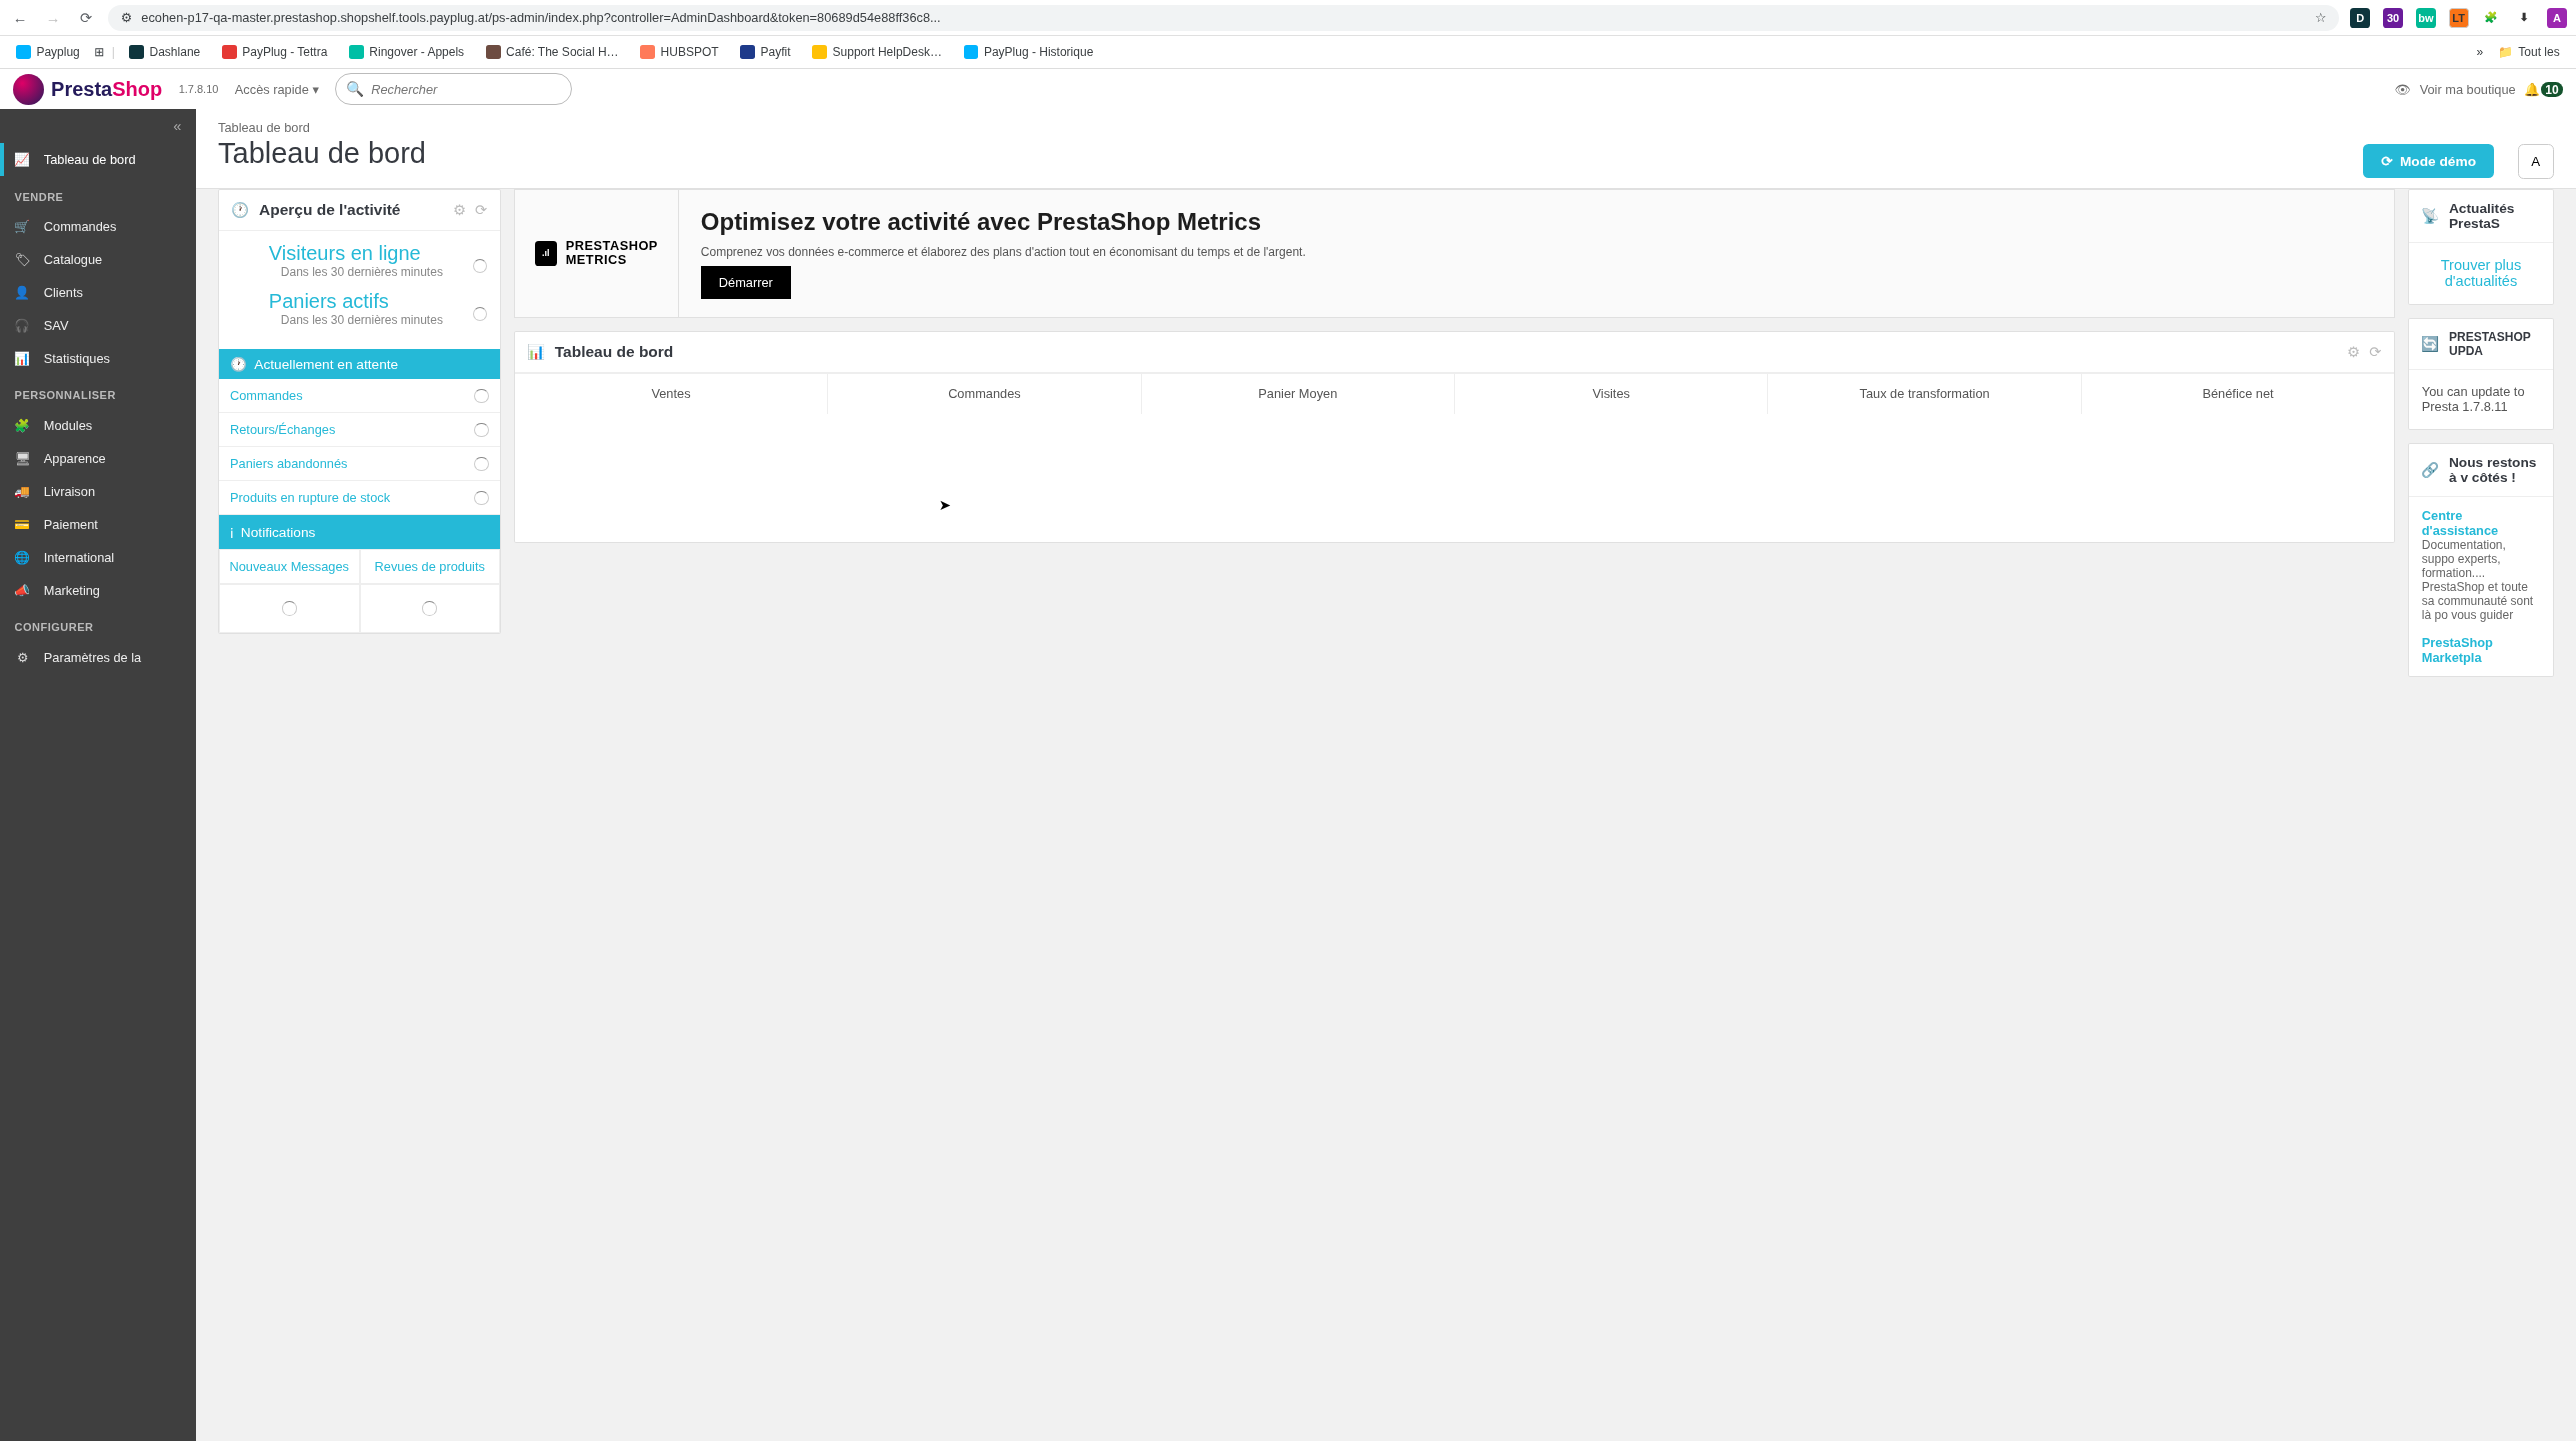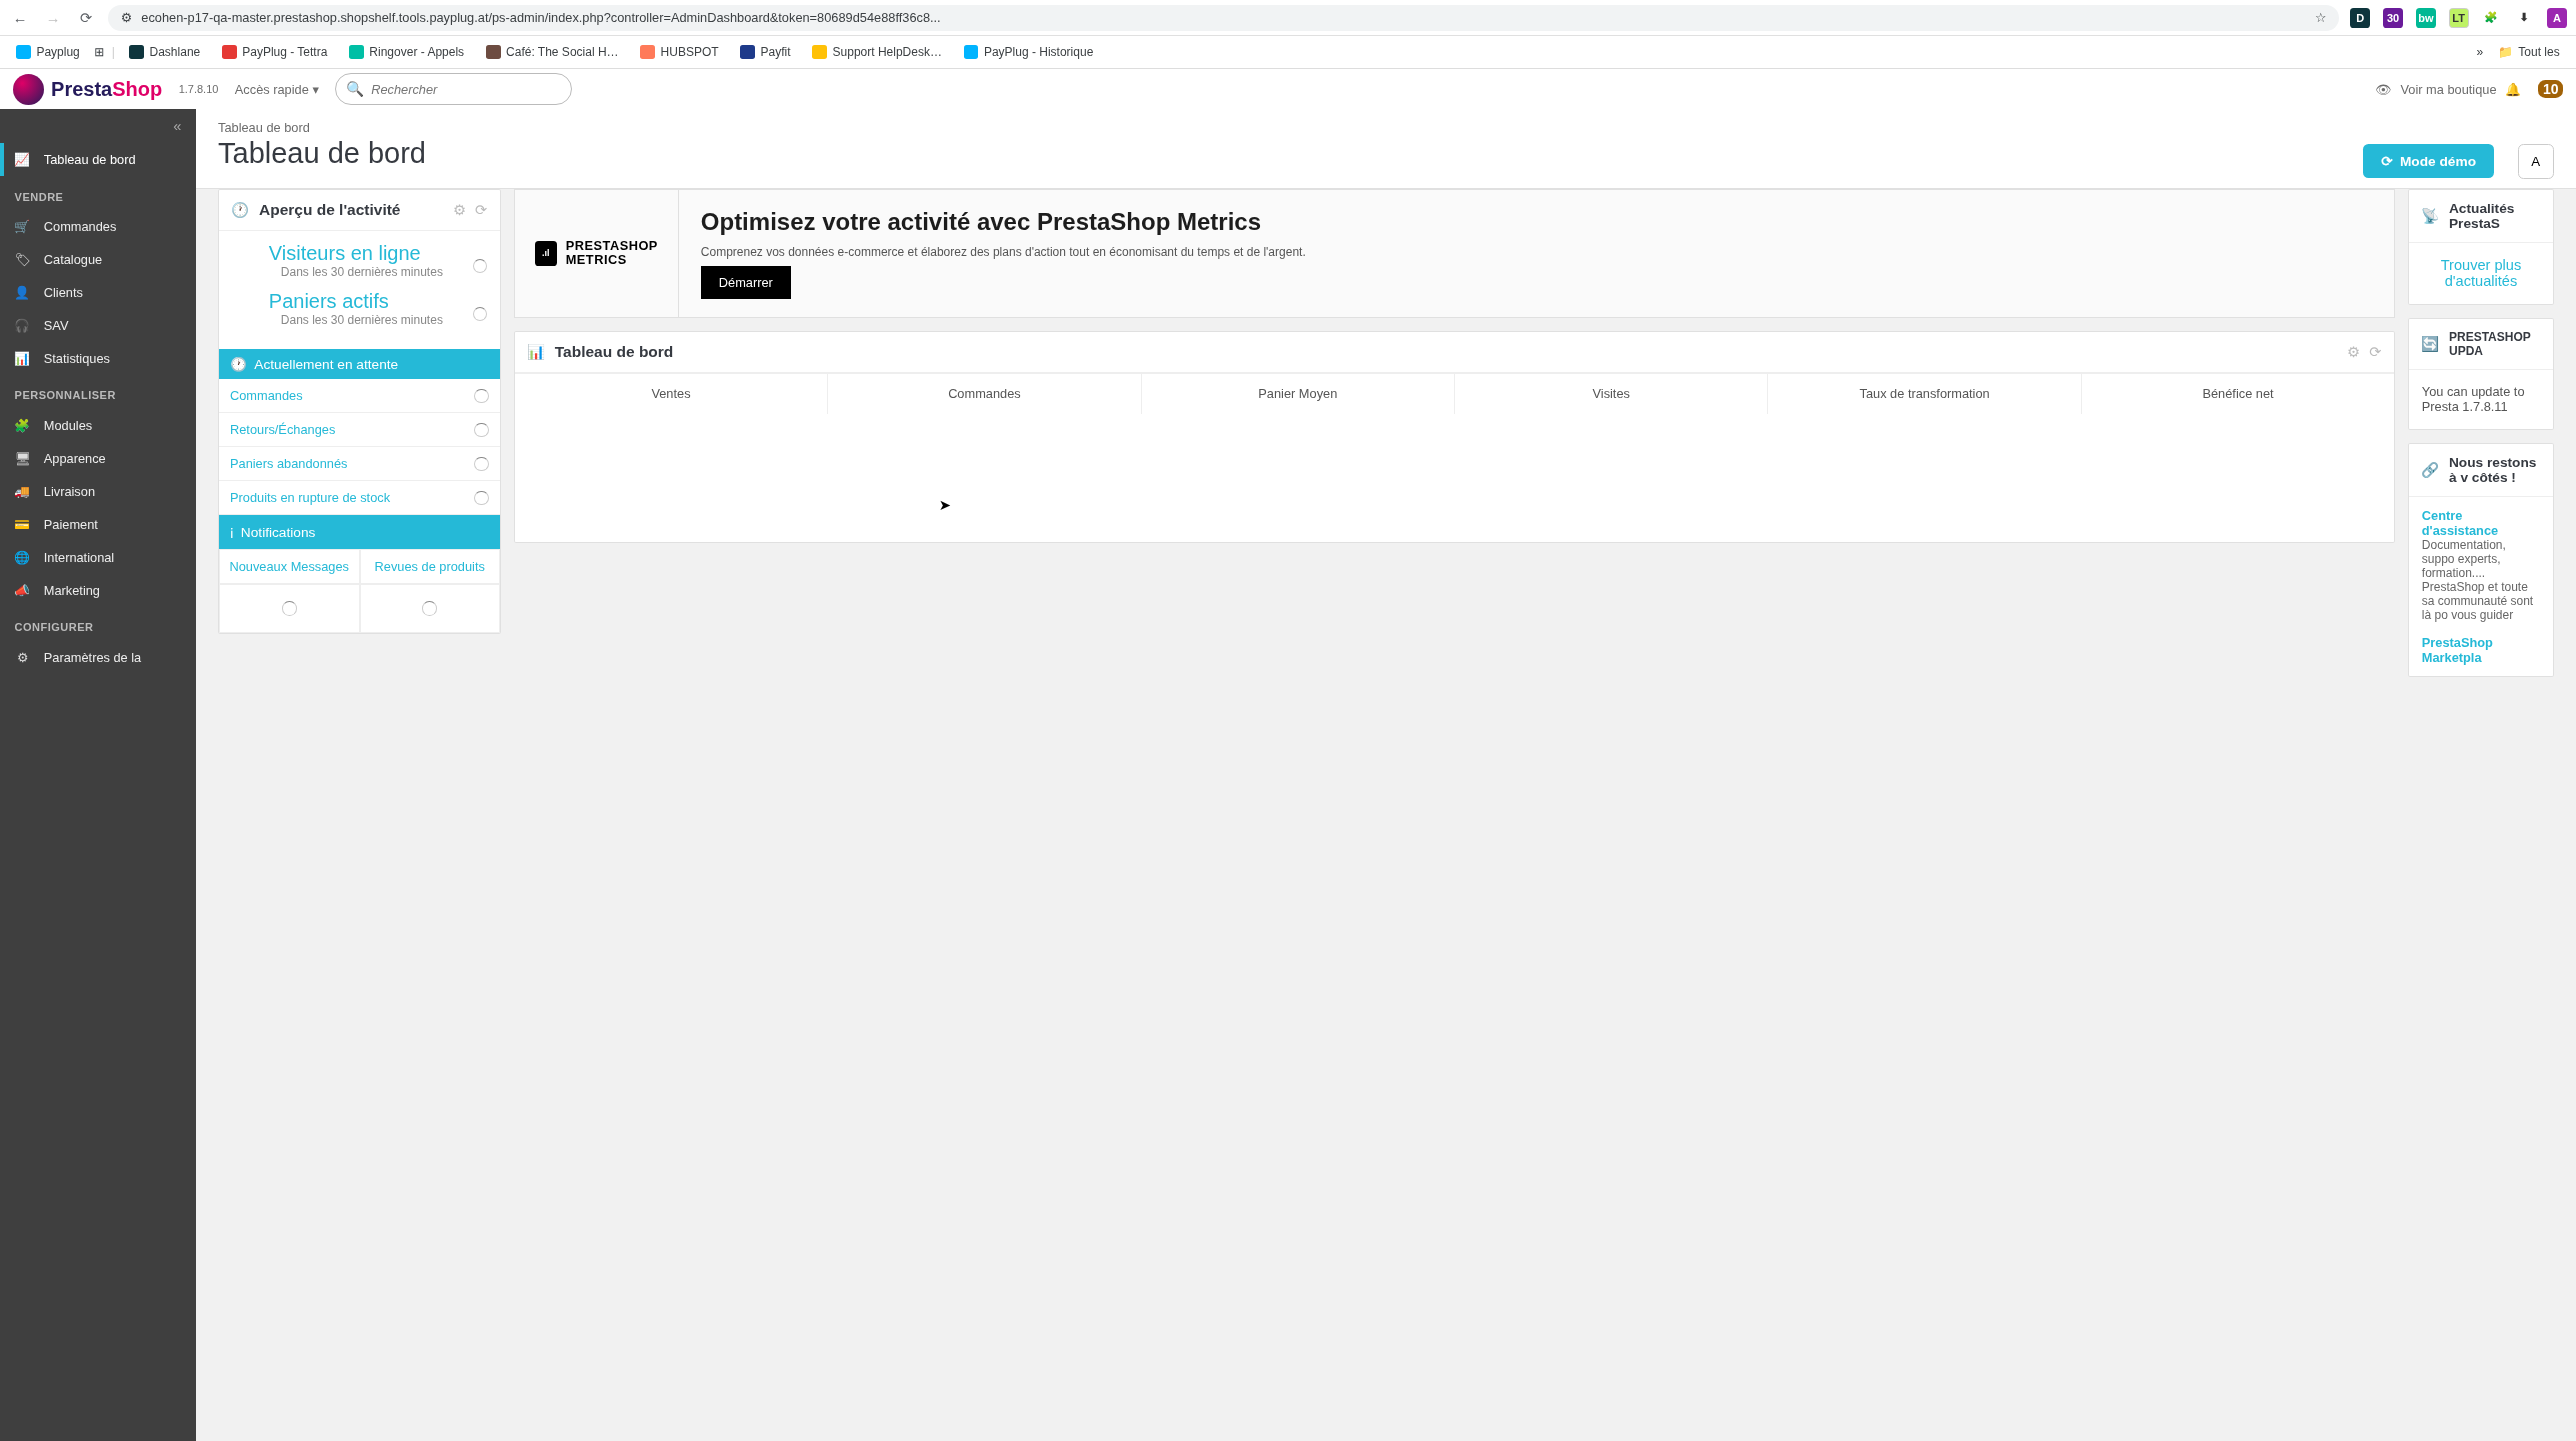--- a/index.html
+++ b/index.html
@@ -23,21 +23,21 @@
 .ps-logo-img { width: 31px; height: 31px; border-radius: 50%; background: radial-gradient(circle at 30% 30%, #df0067, #251b5b); position: relative; }
 .ps-logo-text { font-size: 20px; font-weight: 700; }
 .ps-logo-text .presta { color: #251b5b; }
 .ps-logo-text .shop { color: #df0067; }
 .ps-version { font-size: 11px; color: #6c6c6c; }
 .quick-access { font-size: 12.8px; color: #6c6c6c; cursor: pointer; display: flex; align-items: center; gap: 3.6px; }
 .search-wrap { position: relative; }
 .search-input { width: 237px; padding: 7.3px 12.8px 7.3px 35px; border: 0.9px solid #bbb; border-radius: 20px; font-size: 12.8px; font-style: italic; color: #000000; }
 .search-icon-inner { position: absolute; left: 11px; top: 50%; transform: translateY(-50%); color: #777; }
 .topbar-right { margin-left: auto; display: flex; align-items: center; gap: 9px; color: #6c6c6c; font-size: 12.8px; cursor: pointer; }
-.notif-badge { background: #a16207; color: #fff; font-size: 14px; padding: 0.9px 4.6px; border-radius: 7.3px; font-weight: bold; margin-left: 17px; }
+.notif-badge { background: #14532d; color: #fff; font-size: 12px; padding: 0.9px 4.6px; border-radius: 7.3px; font-weight: bold; }
 
 
 .layout { display: flex; }
 
 
 .sidebar { width: 196px; background: #3f3f3f; color: #fff; min-height: calc(100vh - 109px); }
 .sidebar-collapse { text-align: right; padding: 9px 14.6px; color: #aaa; cursor: pointer; font-size: 14.6px; }
 .sidebar .nav-item { display: flex; align-items: center; gap: 12.8px; padding: 9px 14.6px; font-size: 12.8px; color: #eee; cursor: pointer; }
 .sidebar .nav-item.active { background: #3f3f3f; color: #fff; position: relative; }
 .sidebar .nav-item.active::before { content: ""; position: absolute; left: 0; top: 0; bottom: 0; width: 3.6px; background: #25b9d7; }
@@ -114,21 +114,21 @@
   <div class="nav-btn">⟳</div>
   <div class="url-bar">
     <span>⚙</span>
     <span>ecohen-p17-qa-master.prestashop.shopshelf.tools.payplug.at/ps-admin/index.php?controller=AdminDashboard&amp;token=80689d54e88ff36c8...</span>
     <span style="margin-left:auto">☆</span>
   </div>
   <div class="browser-icons">
     <div class="ico" style="background:#0e353d">D</div>
     <div class="ico" style="background:#6a1b9a">30</div>
     <div class="ico" style="background:#00b894">bw</div>
-    <div class="ico" style="background:#bef264;color:#333;border:0.9px solid #ccc">LT</div>
+    <div class="ico" style="background:#f97316;color:#333;border:0.9px solid #ccc">LT</div>
     <div class="ico" style="background:#fff;color:#333">🧩</div>
     <div class="ico" style="background:#fff;color:#333">⬇</div>
     <div class="ico" style="background:#9c27b0">A</div>
   </div>
 </div>
 
 <div class="bookmarks-bar">
   <div class="bm">
       <span class="bm-ico" style="background:#00b4ff"></span>
       <span>Payplug</span>

